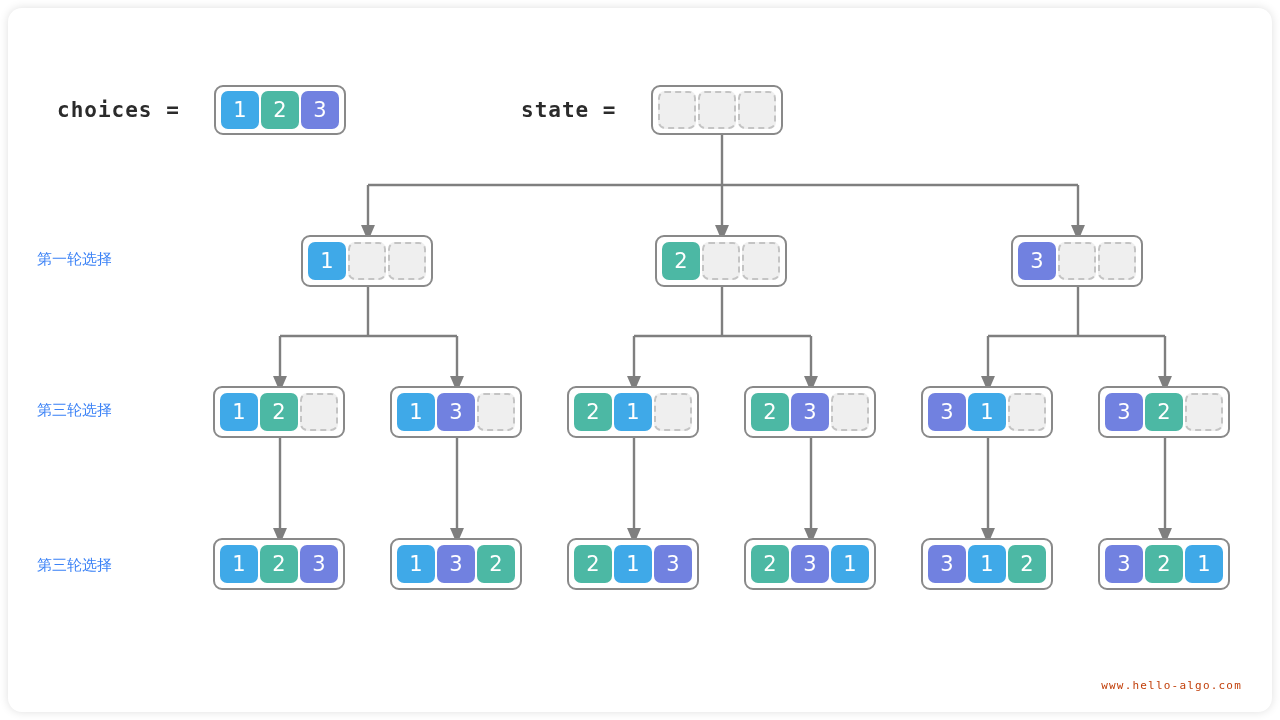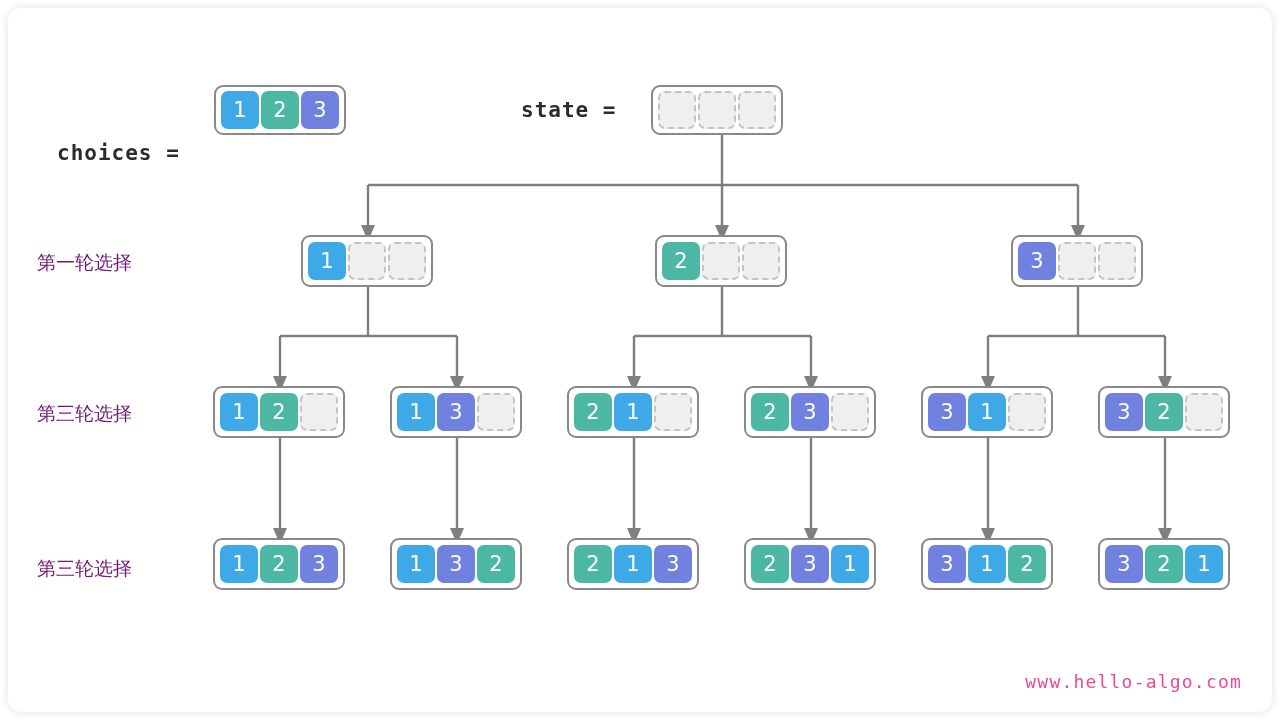--- a/index.html
+++ b/index.html
@@ -40,32 +40,32 @@
     font-family: "DejaVu Sans Mono", "Liberation Mono", monospace;
     font-weight: bold;
     font-size: 21px;
     color: #2b2b2b;
     white-space: nowrap;
     letter-spacing: 1px;
   }
   .row-label {
     position: absolute;
     font-family: "DejaVu Sans", sans-serif;
-    font-size: 19px;
-    color: #701a75;
+    font-size: 15px;
+    color: #3b82f6;
     white-space: nowrap;
   }
   .watermark {
     position: absolute;
     right: 38px;
     bottom: 28px;
     font-family: "DejaVu Sans Mono", "Liberation Mono", monospace;
-    font-size: 18px;
+    font-size: 11px;
     letter-spacing: 1.2px;
-    color: #ec4899;
+    color: #c2410c;
     white-space: nowrap;
   }
 
   
   .node {
     position: absolute;
     display: flex;
     flex-direction: row;
     align-items: center;
     padding: 4px;
@@ -130,21 +130,21 @@
 
       <path d="M280,438 L280,536" marker-end="url(#arrow)"></path>
       <path d="M457,438 L457,536" marker-end="url(#arrow)"></path>
       <path d="M634,438 L634,536" marker-end="url(#arrow)"></path>
       <path d="M811,438 L811,536" marker-end="url(#arrow)"></path>
       <path d="M988,438 L988,536" marker-end="url(#arrow)"></path>
       <path d="M1165,438 L1165,536" marker-end="url(#arrow)"></path>
     </g>
   </svg>
 
-  <div class="mono-label" style="left:57px; top:98px;margin-top:43px;">choices  =</div>
+  <div class="mono-label" style="left:57px; top:98px;">choices  =</div>
   <div class="node" id="choices-node" style="left:214px; top:85px;">
       <div class="cell" style="background: rgb(63, 169, 232);">1</div>
       <div class="cell" style="background: rgb(76, 184, 164);">2</div>
       <div class="cell" style="background: rgb(113, 129, 224);">3</div>
     </div>
 
   <div class="mono-label" style="left:521px; top:98px;">state  =</div>
   <div class="node" id="state-node" style="left:651px; top:85px;">
       <div class="cell empty"></div>
       <div class="cell empty"></div>

